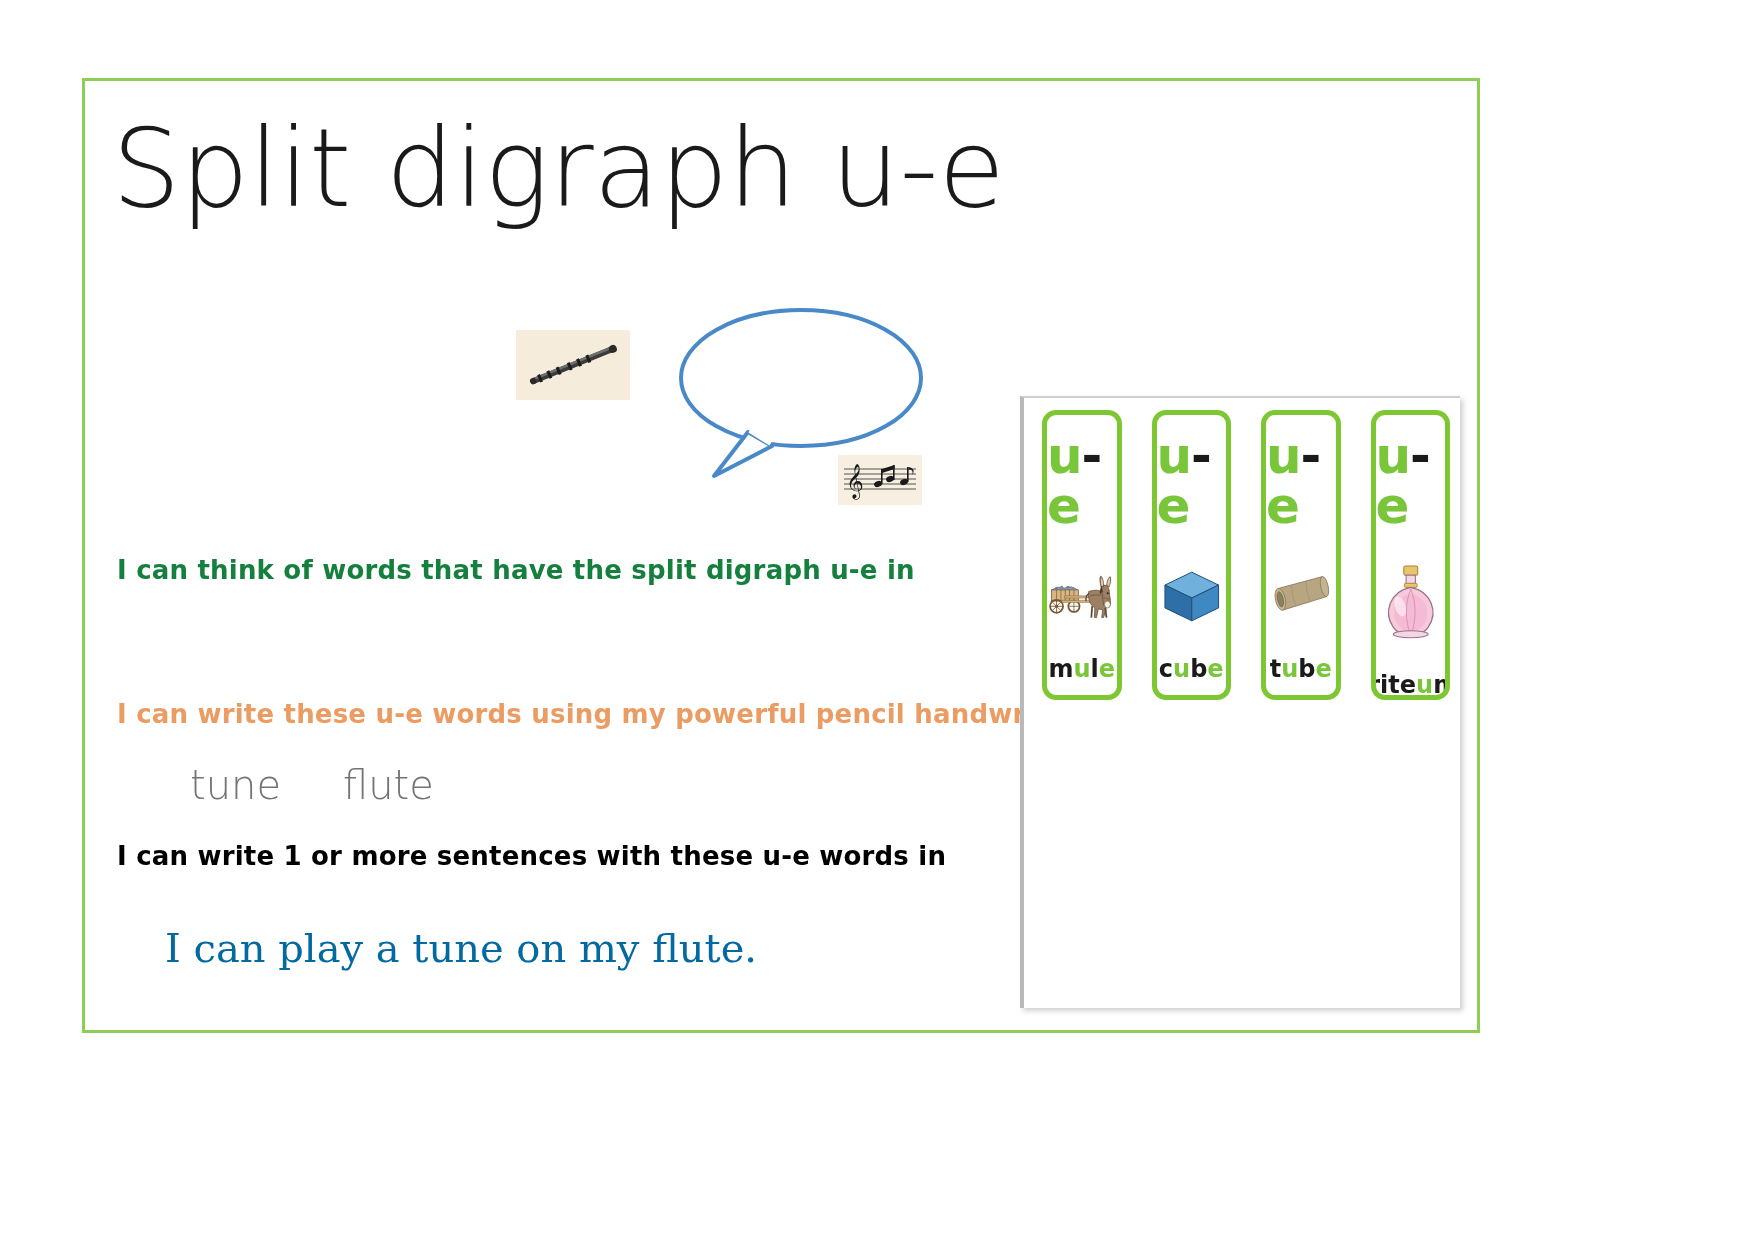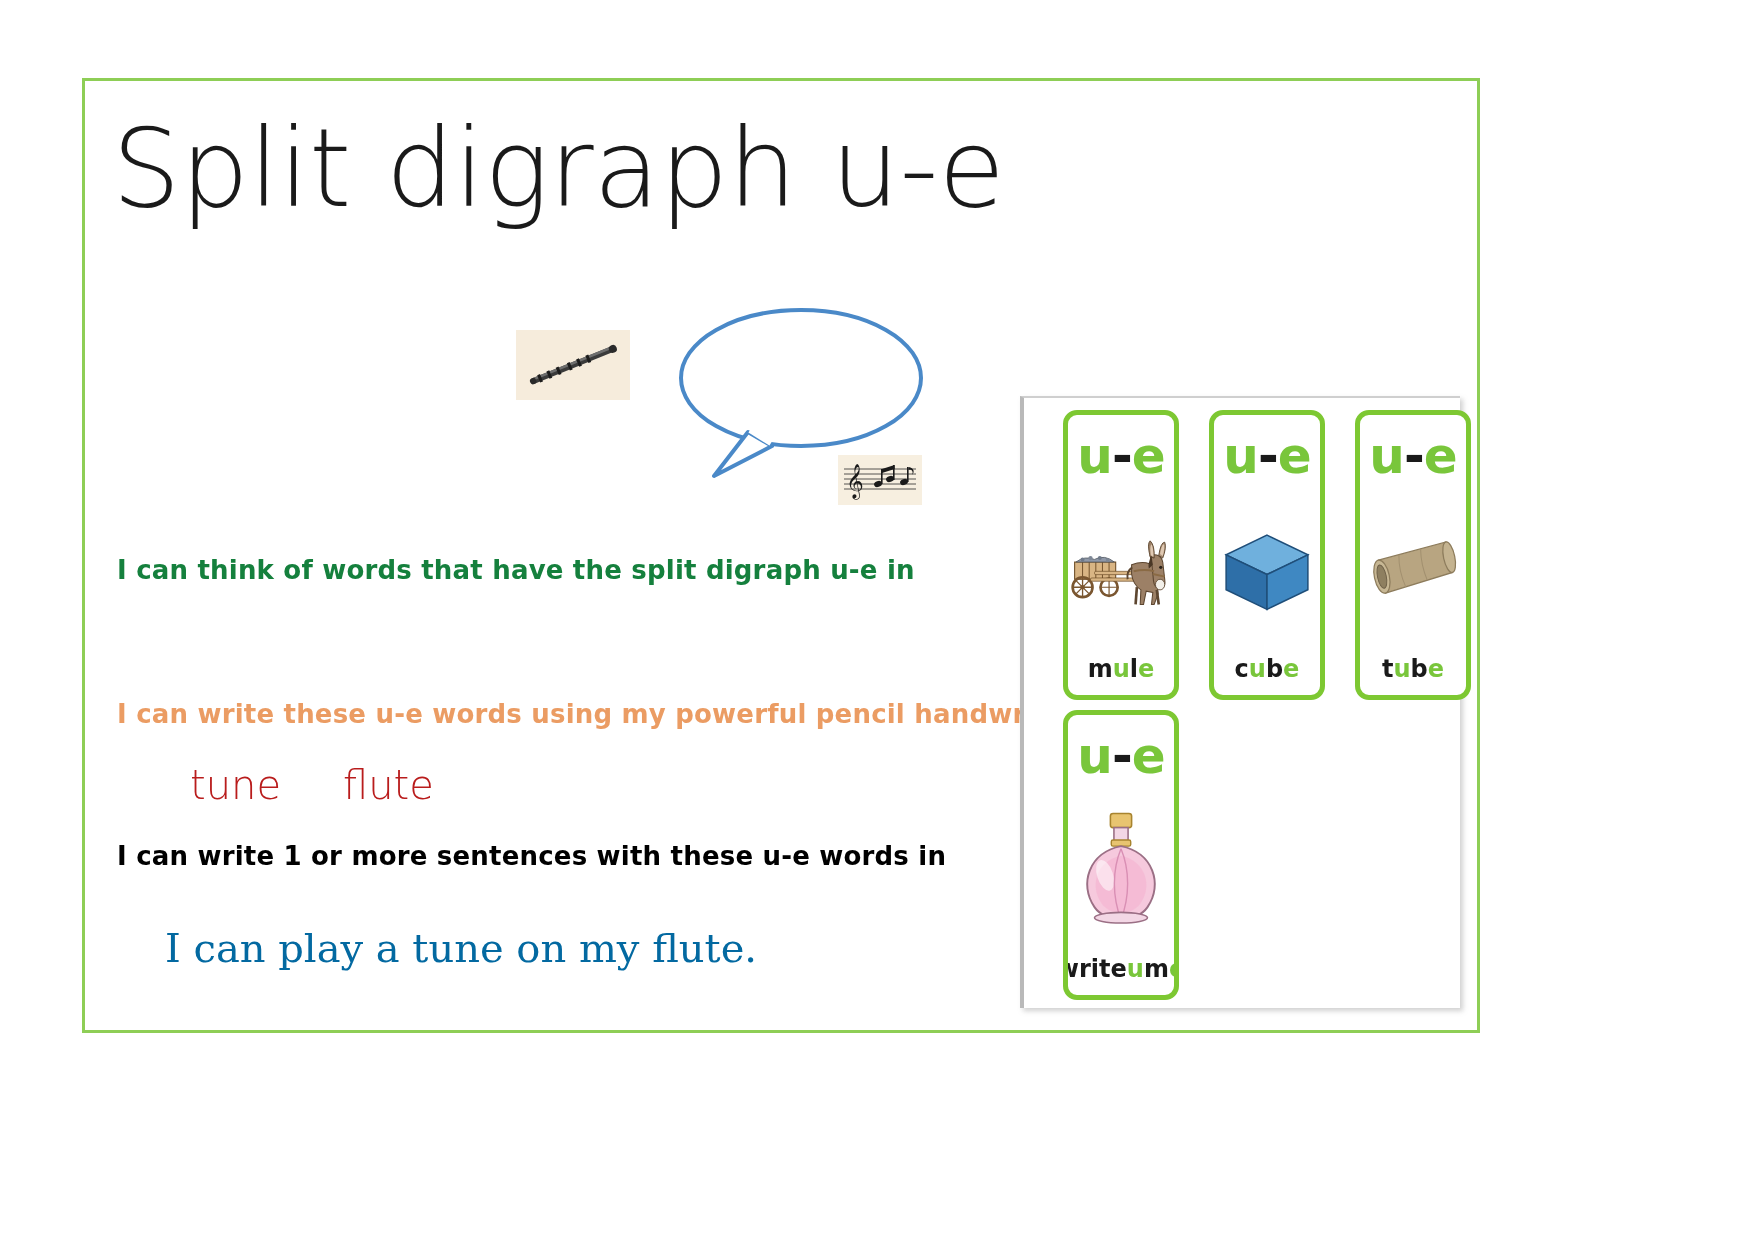--- a/index.html
+++ b/index.html
@@ -62,21 +62,21 @@
   #obj-red    { left: 117px; top: 841px; color: #000000; }
 
   
   #words {
     position: absolute;
     left: 190px;
     top: 762px;
     font-family: "DejaVu Sans", sans-serif;
     font-weight: 300;
     font-size: 40px;
-    color: #b91c1c;
+    color: #737373;
     white-space: nowrap;
   }
   #words .gap { display: inline-block; width: 62px; }
 
   #sentence {
     position: absolute;
     left: 165px;
     top: 925px;
     font-family: "DejaVu Serif", serif;
     font-weight: 400;
@@ -129,24 +129,23 @@
     box-shadow: 3px 3px 5px rgba(120,120,120,0.35);
     box-sizing: border-box;
   }
   #cards-grid {
     position: absolute;
     left: 18px;
     top: 12px;
     width: 408px;
     height: 590px;
     display: grid;
-    grid-template-columns: 1fr 1fr 1fr;
+    grid-template-columns: 1fr 1fr 1fr 1fr;
     grid-template-rows: 1fr 1fr;
     gap: 10px 30px;
-    margin-left: 21px;
   }
   .flashcard {
     border: 5px solid #7dc832;
     border-radius: 14px;
     background: #ffffff;
     position: relative;
     display: flex;
     flex-direction: column;
     align-items: center;
     box-sizing: border-box;

